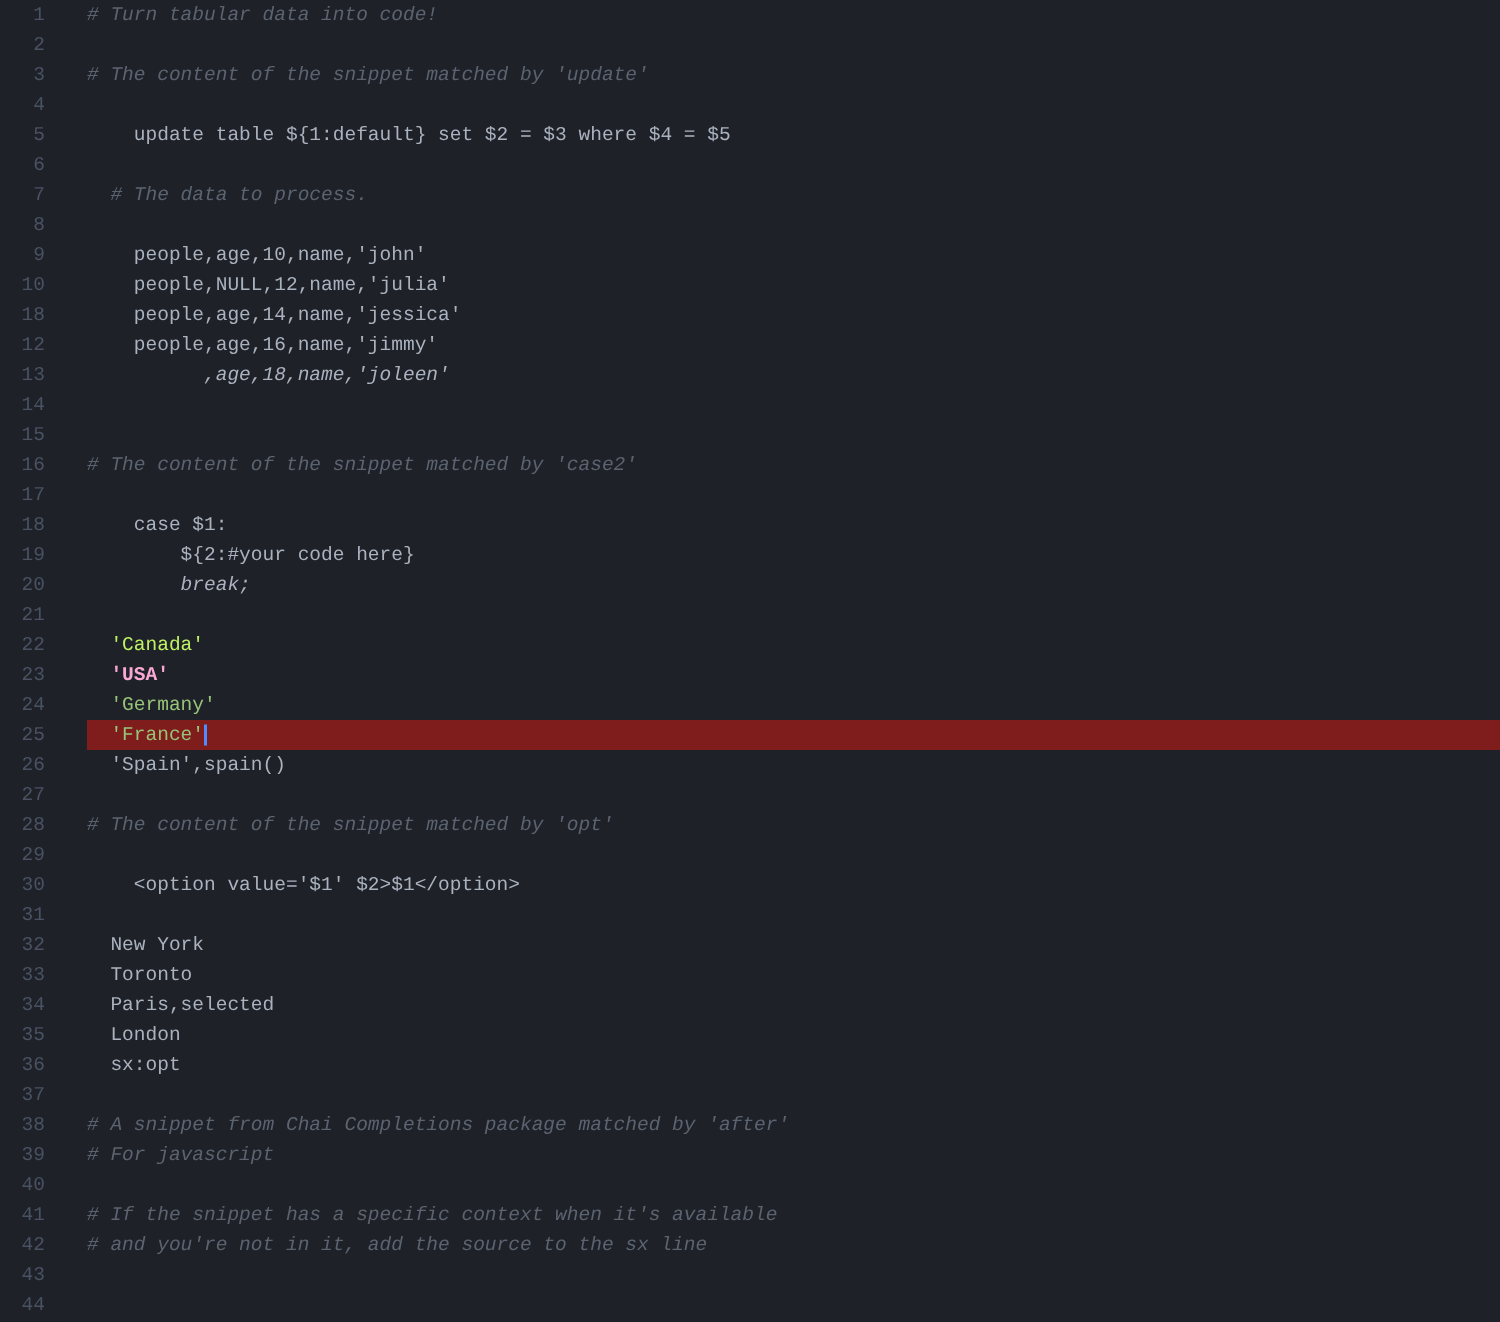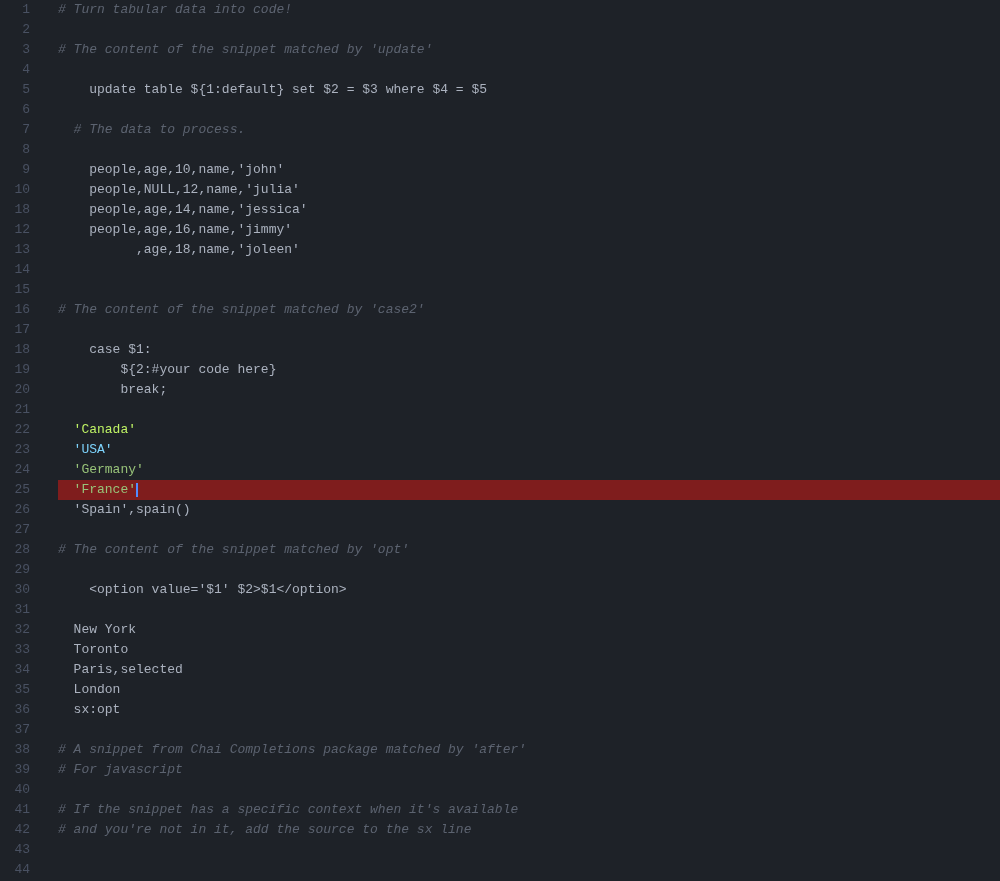--- a/index.html
+++ b/index.html
@@ -114,31 +114,31 @@
       <div class="code-line"><span style="color: rgb(92, 99, 112); font-style: italic;"># The content of the snippet matched by 'update'</span></div>
       <div class="code-line">&nbsp;</div>
       <div class="code-line"><span style="color: rgb(171, 178, 191);">    update table ${1:default} set $2 = $3 where $4 = $5</span></div>
       <div class="code-line">&nbsp;</div>
       <div class="code-line"><span style="color: rgb(92, 99, 112); font-style: italic;">  # The data to process.</span></div>
       <div class="code-line">&nbsp;</div>
       <div class="code-line"><span style="color: rgb(171, 178, 191);">    people,age,10,name,'john'</span></div>
       <div class="code-line"><span style="color: rgb(171, 178, 191);">    people,NULL,12,name,'julia'</span></div>
       <div class="code-line"><span style="color: rgb(171, 178, 191);">    people,age,14,name,'jessica'</span></div>
       <div class="code-line"><span style="color: rgb(171, 178, 191);">    people,age,16,name,'jimmy'</span></div>
-      <div class="code-line"><span style="color: rgb(171, 178, 191);">          ,age,18,name,'joleen'</span></div>
+      <div class="code-line"><span style="color: rgb(171, 178, 191); font-style: italic;">          ,age,18,name,'joleen'</span></div>
       <div class="code-line">&nbsp;</div>
       <div class="code-line">&nbsp;</div>
       <div class="code-line"><span style="color: rgb(92, 99, 112); font-style: italic;"># The content of the snippet matched by 'case2'</span></div>
       <div class="code-line">&nbsp;</div>
       <div class="code-line"><span style="color: rgb(171, 178, 191);">    case $1:</span></div>
       <div class="code-line"><span style="color: rgb(171, 178, 191);">        ${2:#your code here}</span></div>
-      <div class="code-line"><span style="color: rgb(171, 178, 191);">        break;</span></div>
+      <div class="code-line"><span style="color: rgb(171, 178, 191); font-style: italic;">        break;</span></div>
       <div class="code-line">&nbsp;</div>
       <div class="code-line"><span style="color: #bef264;">  'Canada'</span></div>
-      <div class="code-line"><span style="color: #7dd3fc;">  'USA'</span></div>
+      <div class="code-line"><span style="color: #f9a8d4; font-weight: bold;">  'USA'</span></div>
       <div class="code-line"><span style="color: rgb(152, 195, 121);">  'Germany'</span></div>
       <div class="code-line" style="background-color: #7f1d1d;"><span style="color: rgb(152, 195, 121);">  'France'</span><span style="display: inline-block; width: 2px; height: 14px; background-color: rgb(82, 139, 255); vertical-align: middle;"></span></div>
       <div class="code-line"><span style="color: rgb(171, 178, 191);">  'Spain',spain()</span></div>
       <div class="code-line">&nbsp;</div>
       <div class="code-line"><span style="color: rgb(92, 99, 112); font-style: italic;"># The content of the snippet matched by 'opt'</span></div>
       <div class="code-line">&nbsp;</div>
       <div class="code-line"><span style="color: rgb(171, 178, 191);">    &lt;option value='$1' $2&gt;$1&lt;/option&gt;</span></div>
       <div class="code-line">&nbsp;</div>
       <div class="code-line"><span style="color: rgb(171, 178, 191);">  New York</span></div>
       <div class="code-line"><span style="color: rgb(171, 178, 191);">  Toronto</span></div>

